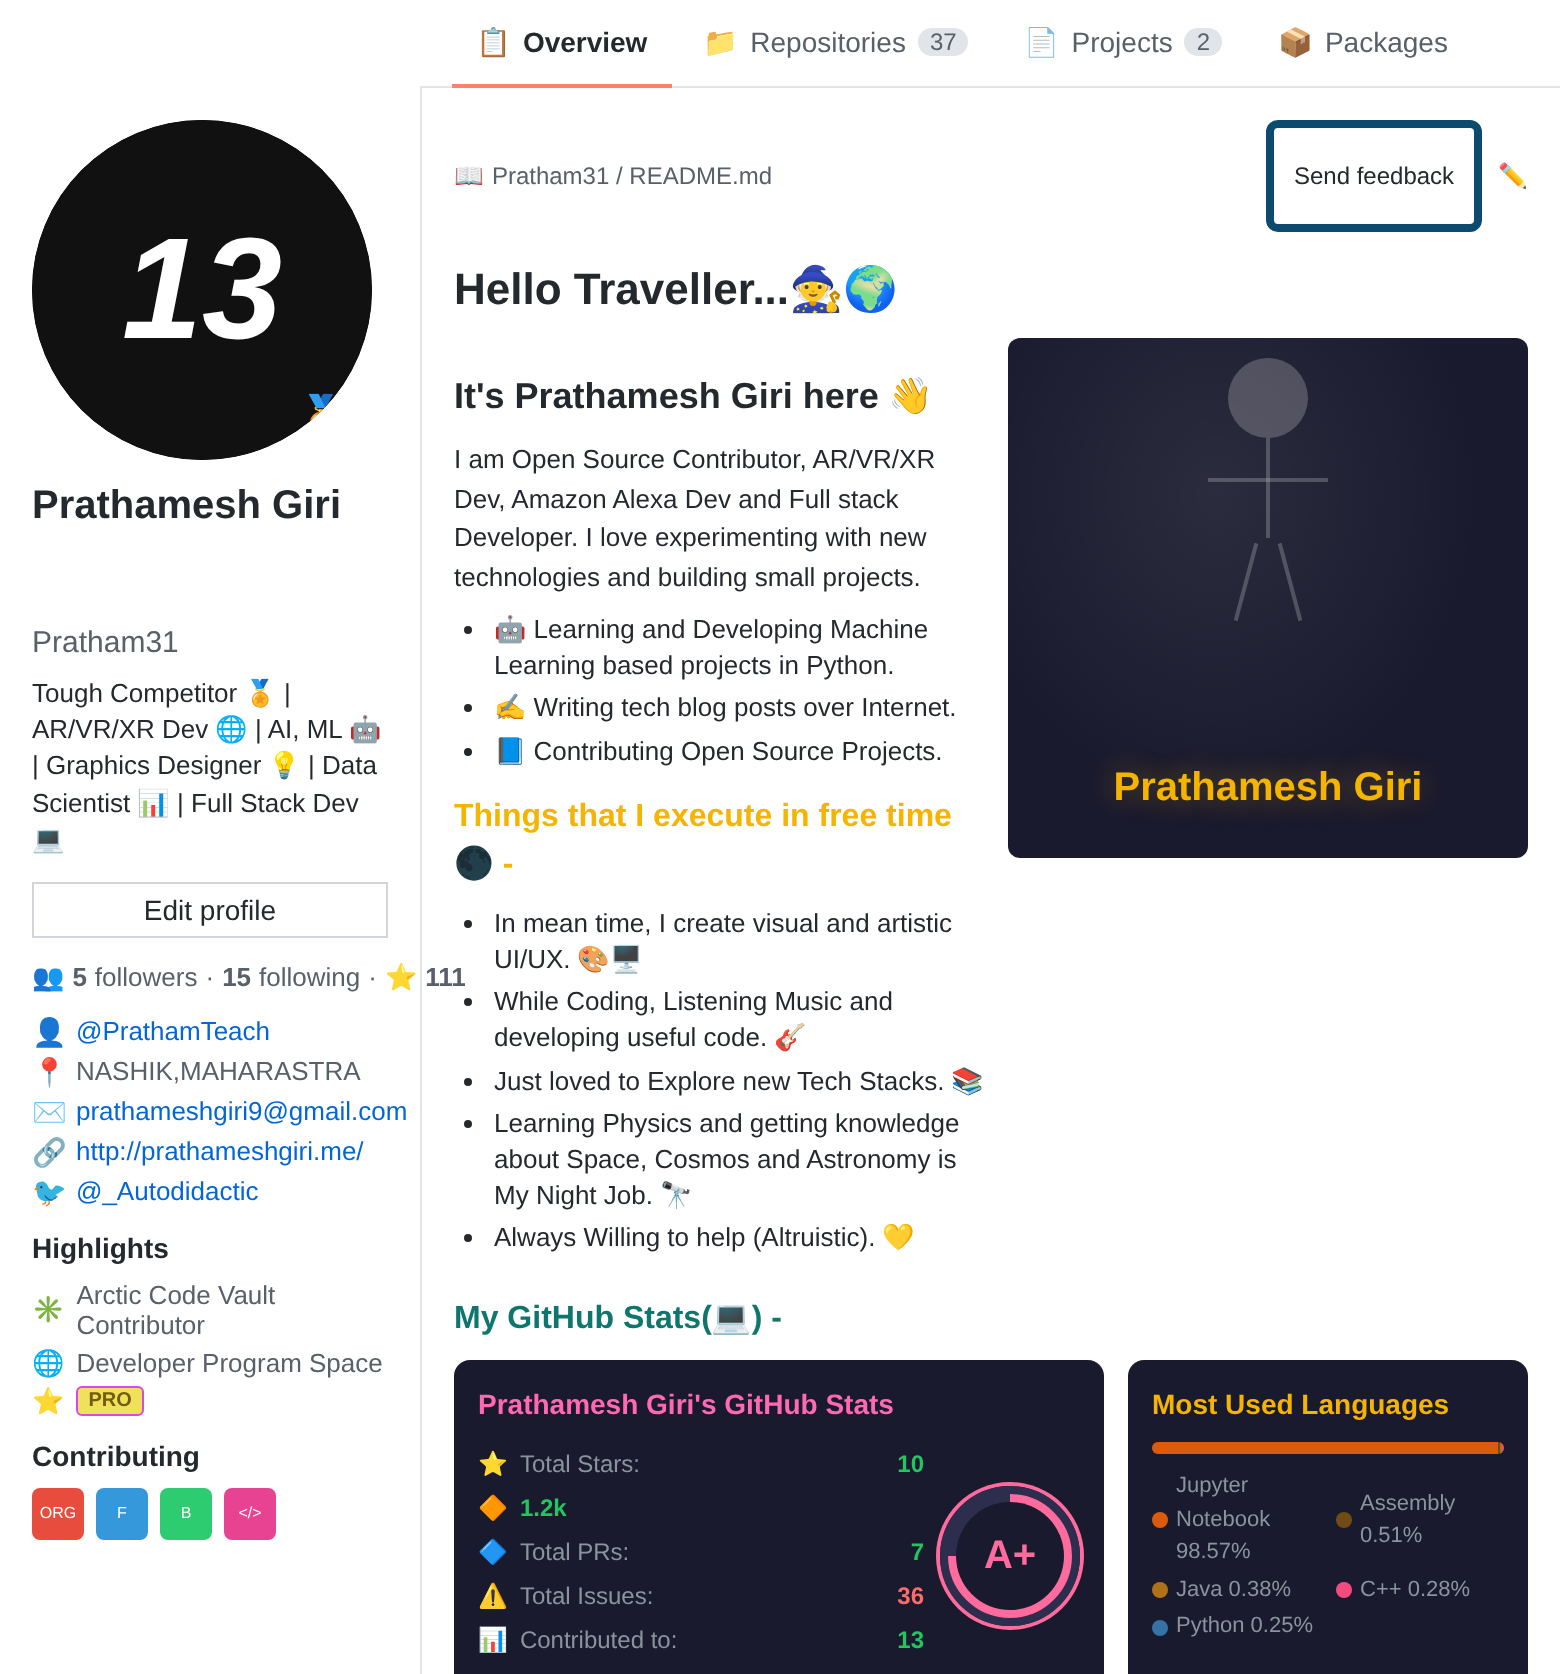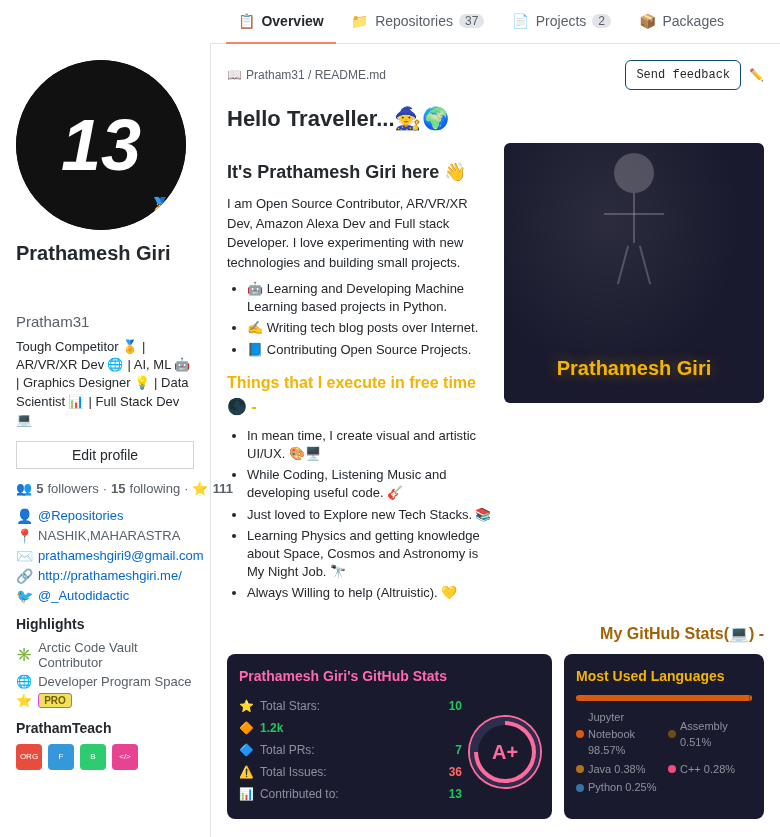--- a/index.html
+++ b/index.html
@@ -37,21 +37,21 @@
 
     .org-icons { display: flex; gap: 6px; flex-wrap: wrap; margin-top: 4px; }
     .org-icon { width: 26px; height: 26px; border-radius: 4px; background: #e1e4e8; display: flex; align-items: center; justify-content: center; font-size: 10px; overflow: hidden; }
 
     
     .main { flex: 1; padding: 16px; border-left: 1px solid #e1e4e8; min-width: 0; }
 
     .readme-header { display: flex; align-items: center; justify-content: space-between; margin-bottom: 12px; font-size: 12px; color: #586069; }
     .readme-path { display: flex; align-items: center; gap: 4px; }
     .readme-actions { display: flex; align-items: center; gap: 8px; }
-    .send-feedback-btn { font-size: 12px; padding: 7px 10px; border: 1px solid #0c4a6e; border-radius: 6px; background: #fff; cursor: pointer; color: #24292e; font-family: Liberation Mono, monospace; }
+    .send-feedback-btn { font-size: 12px; padding: 17px 10px; border: 4px solid #0c4a6e; border-radius: 6px; background: #fff; cursor: pointer; color: #24292e; }
 
     .readme-content { font-size: 14px; color: #24292e; line-height: 1.5; }
     .readme-h1 { font-size: 22px; font-weight: 600; margin-bottom: 8px; }
     .readme-h2 { font-size: 18px; font-weight: 600; margin-bottom: 8px; margin-top: 16px; }
     .readme-h3 { font-size: 16px; font-weight: 600; margin-bottom: 8px; margin-top: 12px; color: #f4b400; }
     .readme-p { margin-bottom: 8px; font-size: 13px; }
     .readme-ul { padding-left: 20px; margin-bottom: 8px; }
     .readme-ul li { font-size: 13px; margin-bottom: 3px; line-height: 1.4; }
 
     
@@ -126,21 +126,21 @@
       <span>following</span>
       <span>·</span>
       <span>⭐</span>
       <strong>111</strong>
     </div>
 
     
     <div class="profile-meta">
       <div class="meta-item">
         <span class="meta-icon">👤</span>
-        <span style="color:#0366d6;">@Repositories</span>
+        <span style="color:#0366d6;">@PrathamTeach</span>
       </div>
       <div class="meta-item">
         <span class="meta-icon">📍</span>
         <span>NASHIK,MAHARASTRA</span>
       </div>
       <div class="meta-item">
         <span class="meta-icon">✉️</span>
         <span style="color:#0366d6;">prathameshgiri9@gmail.com</span>
       </div>
       <div class="meta-item">
@@ -164,21 +164,21 @@
         <span>🌐</span>
         <span>Developer Program Space</span>
       </div>
       <div class="highlight-item">
         <span>⭐</span>
         <span class="pro-badge">PRO</span>
       </div>
     </div>
 
     
-    <div class="section-title">PrathamTeach</div>
+    <div class="section-title">Contributing</div>
     <div class="org-icons">
       <div class="org-icon" style="background:#e74c3c;">
           <span style="color:#fff;font-size:8px;">ORG</span>
         </div>
       <div class="org-icon" style="background:#3498db;">
           <span style="color:#fff;font-size:8px;">F</span>
         </div>
       <div class="org-icon" style="background:#2ecc71;">
           <span style="color:#fff;font-size:8px;">B</span>
         </div>
@@ -238,21 +238,21 @@
                 <div style="width:2px;height:40px;background:rgba(255,255,255,0.3);transform:rotate(-15deg);"></div>
               </div>
             </div>
             <div style="position:absolute;bottom:20px;text-align:center;">
               <span style="color:#f4b400;font-size:20px;font-weight:700;text-shadow:0 0 15px rgba(244,180,0,0.4);">Prathamesh Giri</span>
             </div>
           </div>
         </div>
       </div>
 
-      <div class="readme-h3" style="color:#a16207;text-align:right;">My GitHub Stats(💻) -</div>
+      <div class="readme-h3" style="color:#0f766e;">My GitHub Stats(💻) -</div>
 
       <div class="stats-row">
 
         <div class="stats-card-dark" style="flex:1;position:relative;">
           <div class="stats-card-title">Prathamesh Giri's GitHub Stats</div>
           <div style="display:flex;gap:8px;">
             <div style="flex:1;">
               <div class="stat-row">
                 <span>⭐</span>
                 <span class="stat-label">Total Stars:</span>

